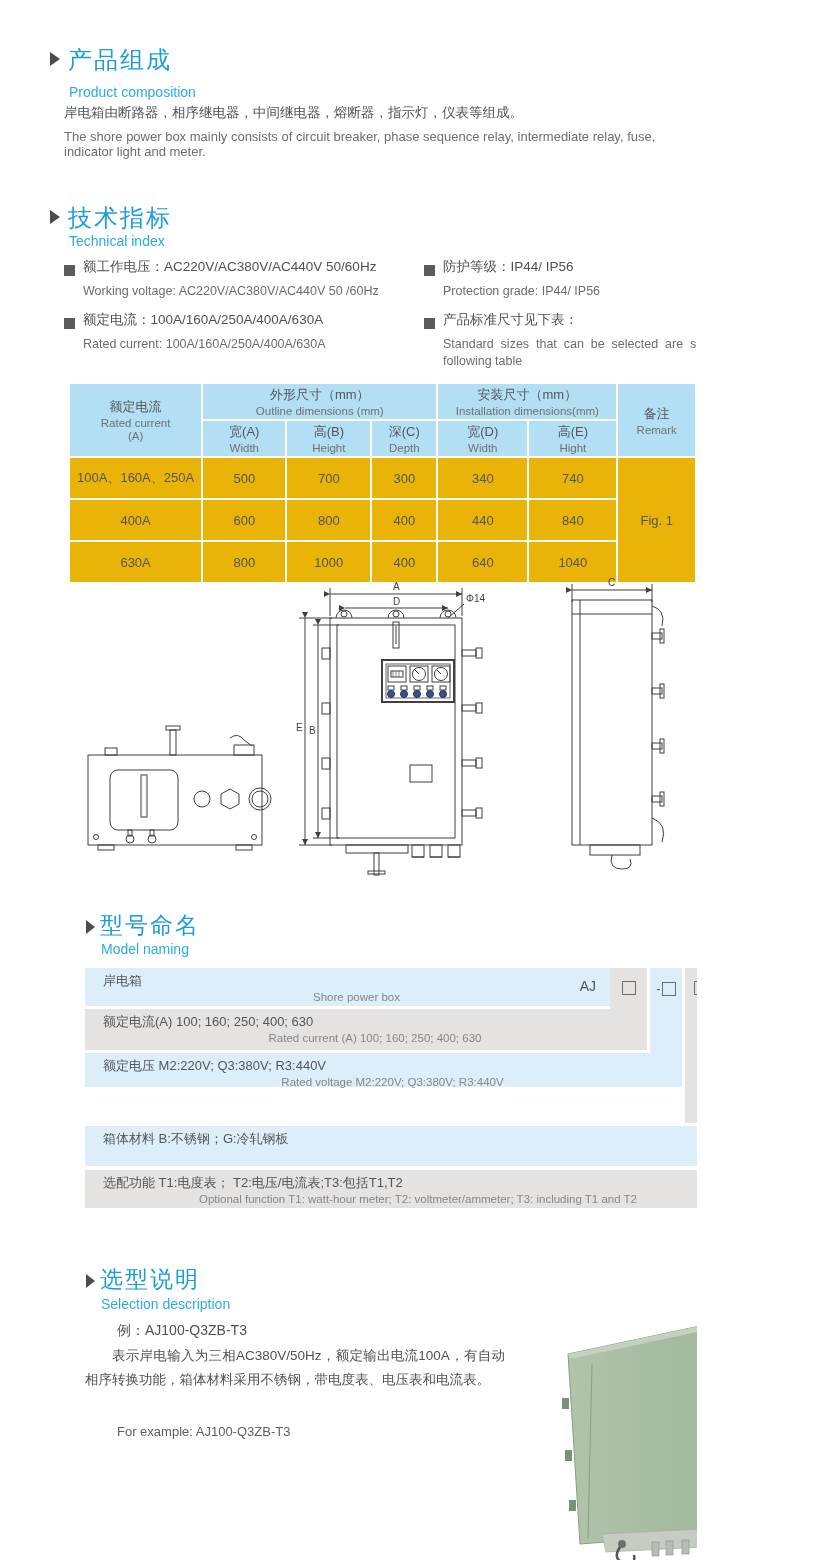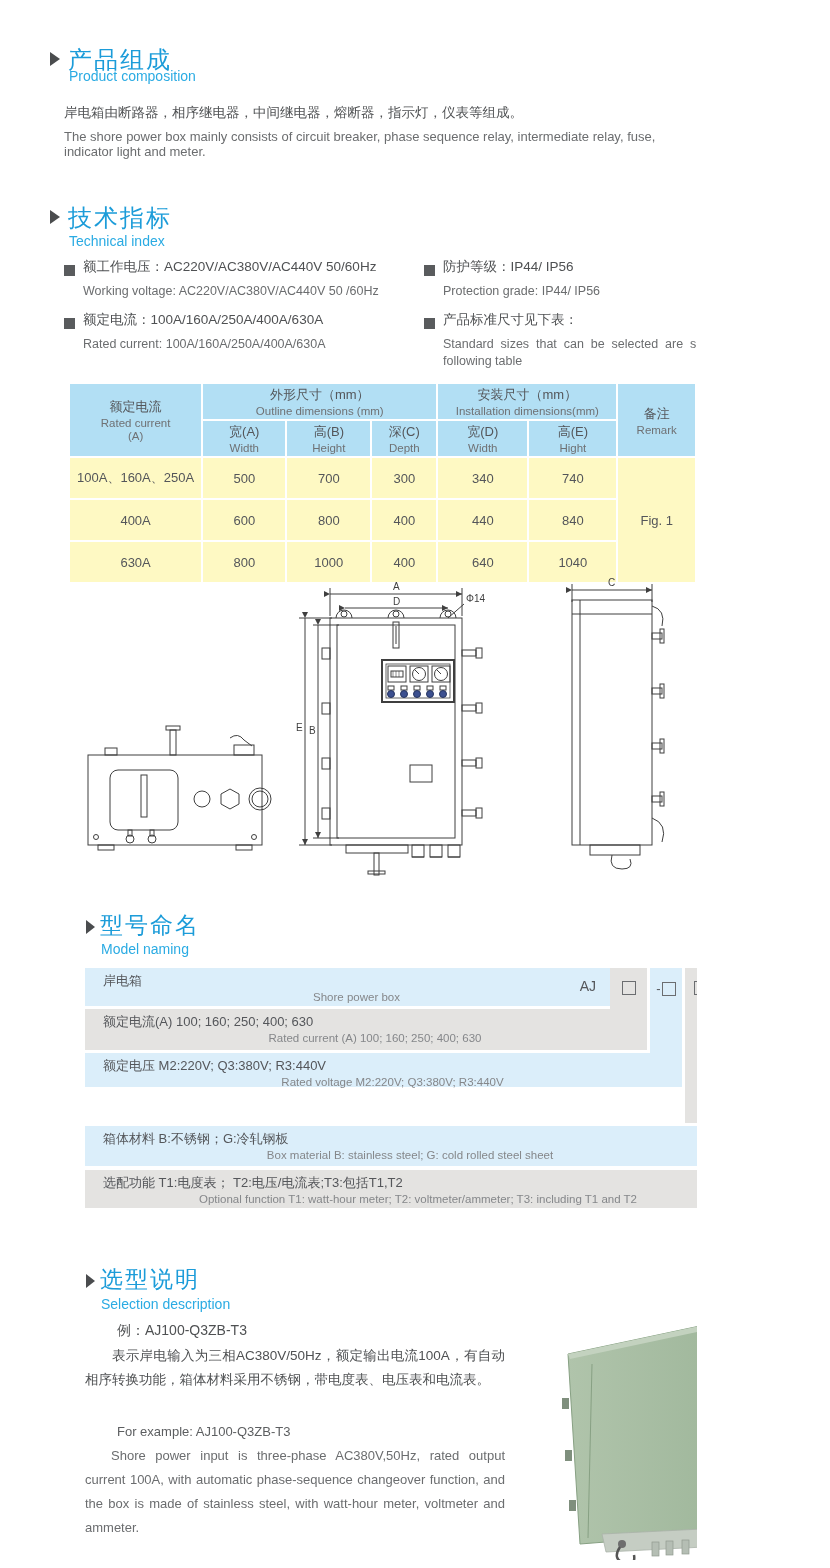--- a/index.html
+++ b/index.html
@@ -16,21 +16,21 @@
   
   .speccol{position:absolute;line-height:1.35;}
   .sq{display:inline-block;width:11px;height:11px;background:#595b5d;margin-right:8px;}
   .spec-zh{font-size:13.5px;color:#4f5153;margin:0 0 7px 0;display:flex;align-items:flex-end;}
   .spec-en{font-size:12.5px;color:#6b6d6f;margin:0 0 11px 19px;}
   .just{text-align:justify;}
   
   table.size{position:absolute;left:68px;top:382px;border-collapse:separate;border-spacing:2px;}
   table.size th,table.size td{font-weight:normal;text-align:center;vertical-align:middle;padding:2px 2px;}
   table.size th{background:#b2dff4;}
-  table.size td{background:#fef9c3;height:36px;}
+  table.size td{background:#eab308;height:36px;}
   .zh-line{font-size:13px;color:#54565a;}
   .en-line{font-size:11.5px;color:#6f7174;margin-top:1px;}
   .num{font-size:13px;color:#54565a;}
   
   #drawing{position:absolute;left:50px;top:578px;}
   
   #ladder{position:absolute;left:85px;top:968px;width:648px;height:242px;}
   .lrow{position:absolute;left:0;box-sizing:border-box;padding:4px 0 0 18px;}
   .lcol{position:absolute;top:0;}
   .blue{background:#dbeefa;}
@@ -44,21 +44,21 @@
   .sel-body{position:absolute;width:420px;line-height:1.8;text-indent:2em;}
   #photo{position:absolute;left:540px;top:1292px;}
 </style>
 </head>
 <body>
 
 <div id="page">
 
   <span class="tri" style="left:50px;top:52px;"></span>
   <div class="h-zh" style="left:68px;top:44px;">产品组成</div>
-  <div class="h-en" style="left:69px;top:68px;">Product  composition</div>
+  <div class="h-en" style="left:69px;top:84px;">Product  composition</div>
   <div class="p-zh" style="left:64px;top:104px;">岸电箱由断路器，相序继电器，中间继电器，熔断器，指示灯，仪表等组成。</div>
   <div class="p-en" style="left:64px;top:129px;">The shore power box mainly consists of circuit breaker, phase sequence relay, intermediate relay, fuse, indicator light and meter.</div>
 
   <span class="tri" style="left:50px;top:210px;"></span>
   <div class="h-zh" style="left:68px;top:202px;">技术指标</div>
   <div class="h-en" style="left:69px;top:233px;">Technical index</div>
 
   <div class="speccol" style="left:64px;top:258px;width:360px;">
     <div class="spec-zh">
         <span class="sq"></span>
@@ -322,21 +322,20 @@
     <div class="lrow gray" style="top:41px;height:41px;width:562px;">
       <div class="l1">额定电流(A)  100; 160; 250; 400; 630</div>
       <div class="l2">Rated current (A) 100; 160; 250; 400; 630</div>
     </div>
     <div class="lrow blue" style="top:85px;height:34px;width:597px;">
       <div class="l1">额定电压   M2:220V;  Q3:380V;  R3:440V</div>
       <div class="l2">Rated voltage  M2:220V;  Q3:380V;  R3:440V</div>
     </div>
     <div class="lrow blue" style="top:158px;height:40px;width:632px;">
       <div class="l1">箱体材料    B:不锈钢；G:冷轧钢板</div>
-      <div class="l2">Box material   B: stainless steel; G: cold rolled steel sheet</div>
     </div>
     <div class="lrow gray" style="top:202px;height:38px;width:648px;">
       <div class="l1">选配功能      T1:电度表； T2:电压/电流表;T3:包括T1,T2</div>
       <div class="l2">Optional function  T1: watt-hour meter; T2: voltmeter/ammeter; T3: including T1 and T2</div>
     </div>
 
     <div class="lcol gray" style="left:525px;width:37px;height:82px;">
       <div class="codebox" style="margin:13px auto 0;"></div>
     </div>
     <div class="lcol blue" style="left:565px;width:32px;height:119px;">
@@ -351,21 +350,20 @@
     <div class="lcol blue" style="left:635px;width:13px;height:199px;"></div>
   </div>
 
   <span class="tri" style="left:86px;top:1274px;border-left-width:9px;"></span>
   <div class="h-zh" style="left:100px;top:1264px;font-size:23px;">选型说明</div>
   <div class="h-en" style="left:101px;top:1296px;">Selection description</div>
 
   <div class="sel-ex" style="left:117px;top:1322px;">例：AJ100-Q3ZB-T3</div>
   <div class="p-zh sel-body just" style="left:85px;top:1344px;">表示岸电输入为三相AC380V/50Hz，额定输出电流100A，有自动相序转换功能，箱体材料采用不锈钢，带电度表、电压表和电流表。</div>
   <div class="sel-ex" style="left:117px;top:1424px;font-size:13px;color:#5c5e60;">For example: AJ100-Q3ZB-T3</div>
-  <div class="p-en sel-body just" style="left:85px;top:1444px;line-height:1.85;">Shore power input is three-phase AC380V,50Hz, rated output current 100A, with automatic phase-sequence changeover function, and the box is made of stainless steel, with watt-hour meter, voltmeter and ammeter.</div>
 
   <svg id="photo" width="255" height="268" viewBox="0 0 255 268">
     <defs>
       <linearGradient id="frontg" x1="0" y1="0" x2="1" y2="0">
         <stop offset="0" stop-color="#b0c4ab"></stop>
           <stop offset="1" stop-color="#9eb69a"></stop>
       </linearGradient>
       <linearGradient id="sideg" x1="0" y1="0" x2="1" y2="0">
         <stop offset="0" stop-color="#ccd6ca"></stop>
           <stop offset="1" stop-color="#bcc8bb"></stop>

